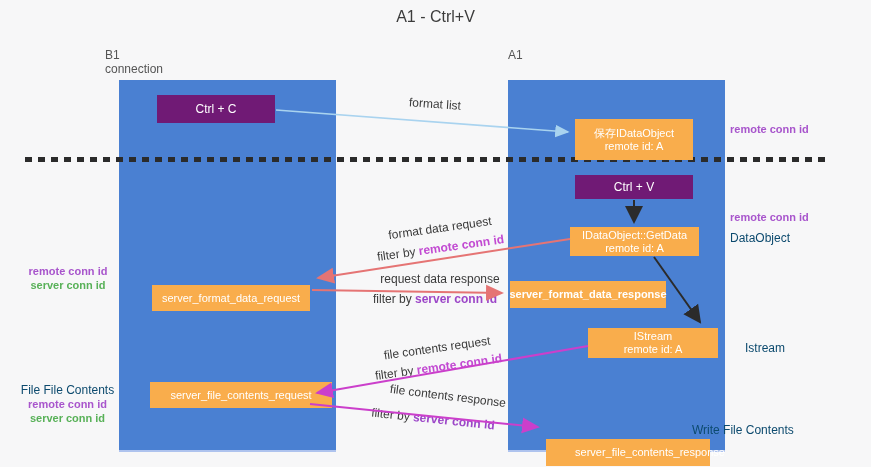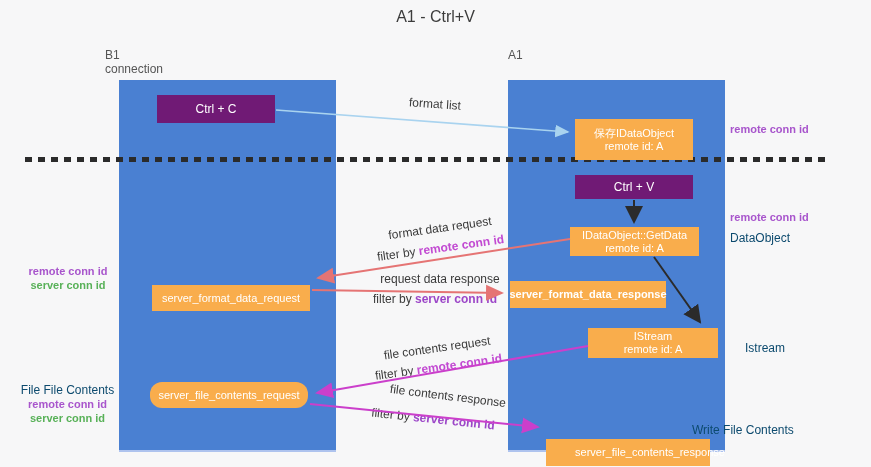--- a/index.html
+++ b/index.html
@@ -32,21 +32,21 @@
   }
   .gbox{background:#701a75;}
   .obox{background:#f9ad4c;}
   #box-ctrl-c{left:157px;top:95px;width:118px;height:28px;font-size:12px;}
   #box-ctrl-v{left:575px;top:175px;width:118px;height:24px;font-size:12px;}
   #box-save-dataobject{left:575px;top:119px;width:118px;height:41px;}
   #box-getdata{left:570px;top:227px;width:129px;height:29px;}
   #box-istream{left:588px;top:328px;width:130px;height:30px;}
   #box-sfd-req{left:152px;top:285px;width:158px;height:26px;}
   #box-sfd-resp{left:510px;top:281px;width:156px;height:27px;font-weight:bold;}
-  #box-sfc-req{left:150px;top:382px;width:158px;height:26px;border-radius:12px;}
+  #box-sfc-req{left:150px;top:382px;width:182px;height:26px;}
   #box-sfc-resp{left:546px;top:439px;width:164px;height:27px;padding-left:44px;}
   
   .lbl{font-size:12px;color:#0c4a6e;white-space:nowrap;}
   .purple{color:#a855cc;font-weight:bold;font-size:11px;}
   .greenlb{color:#58b158;font-weight:bold;font-size:11px;}
   #r-remote-1{left:730px;top:123px;}
   #r-remote-2{left:730px;top:211px;}
   #r-dataobject{left:730px;top:231px;}
   #r-istream{left:745px;top:341px;}
   #r-write{left:692px;top:423px;text-align:center;}

